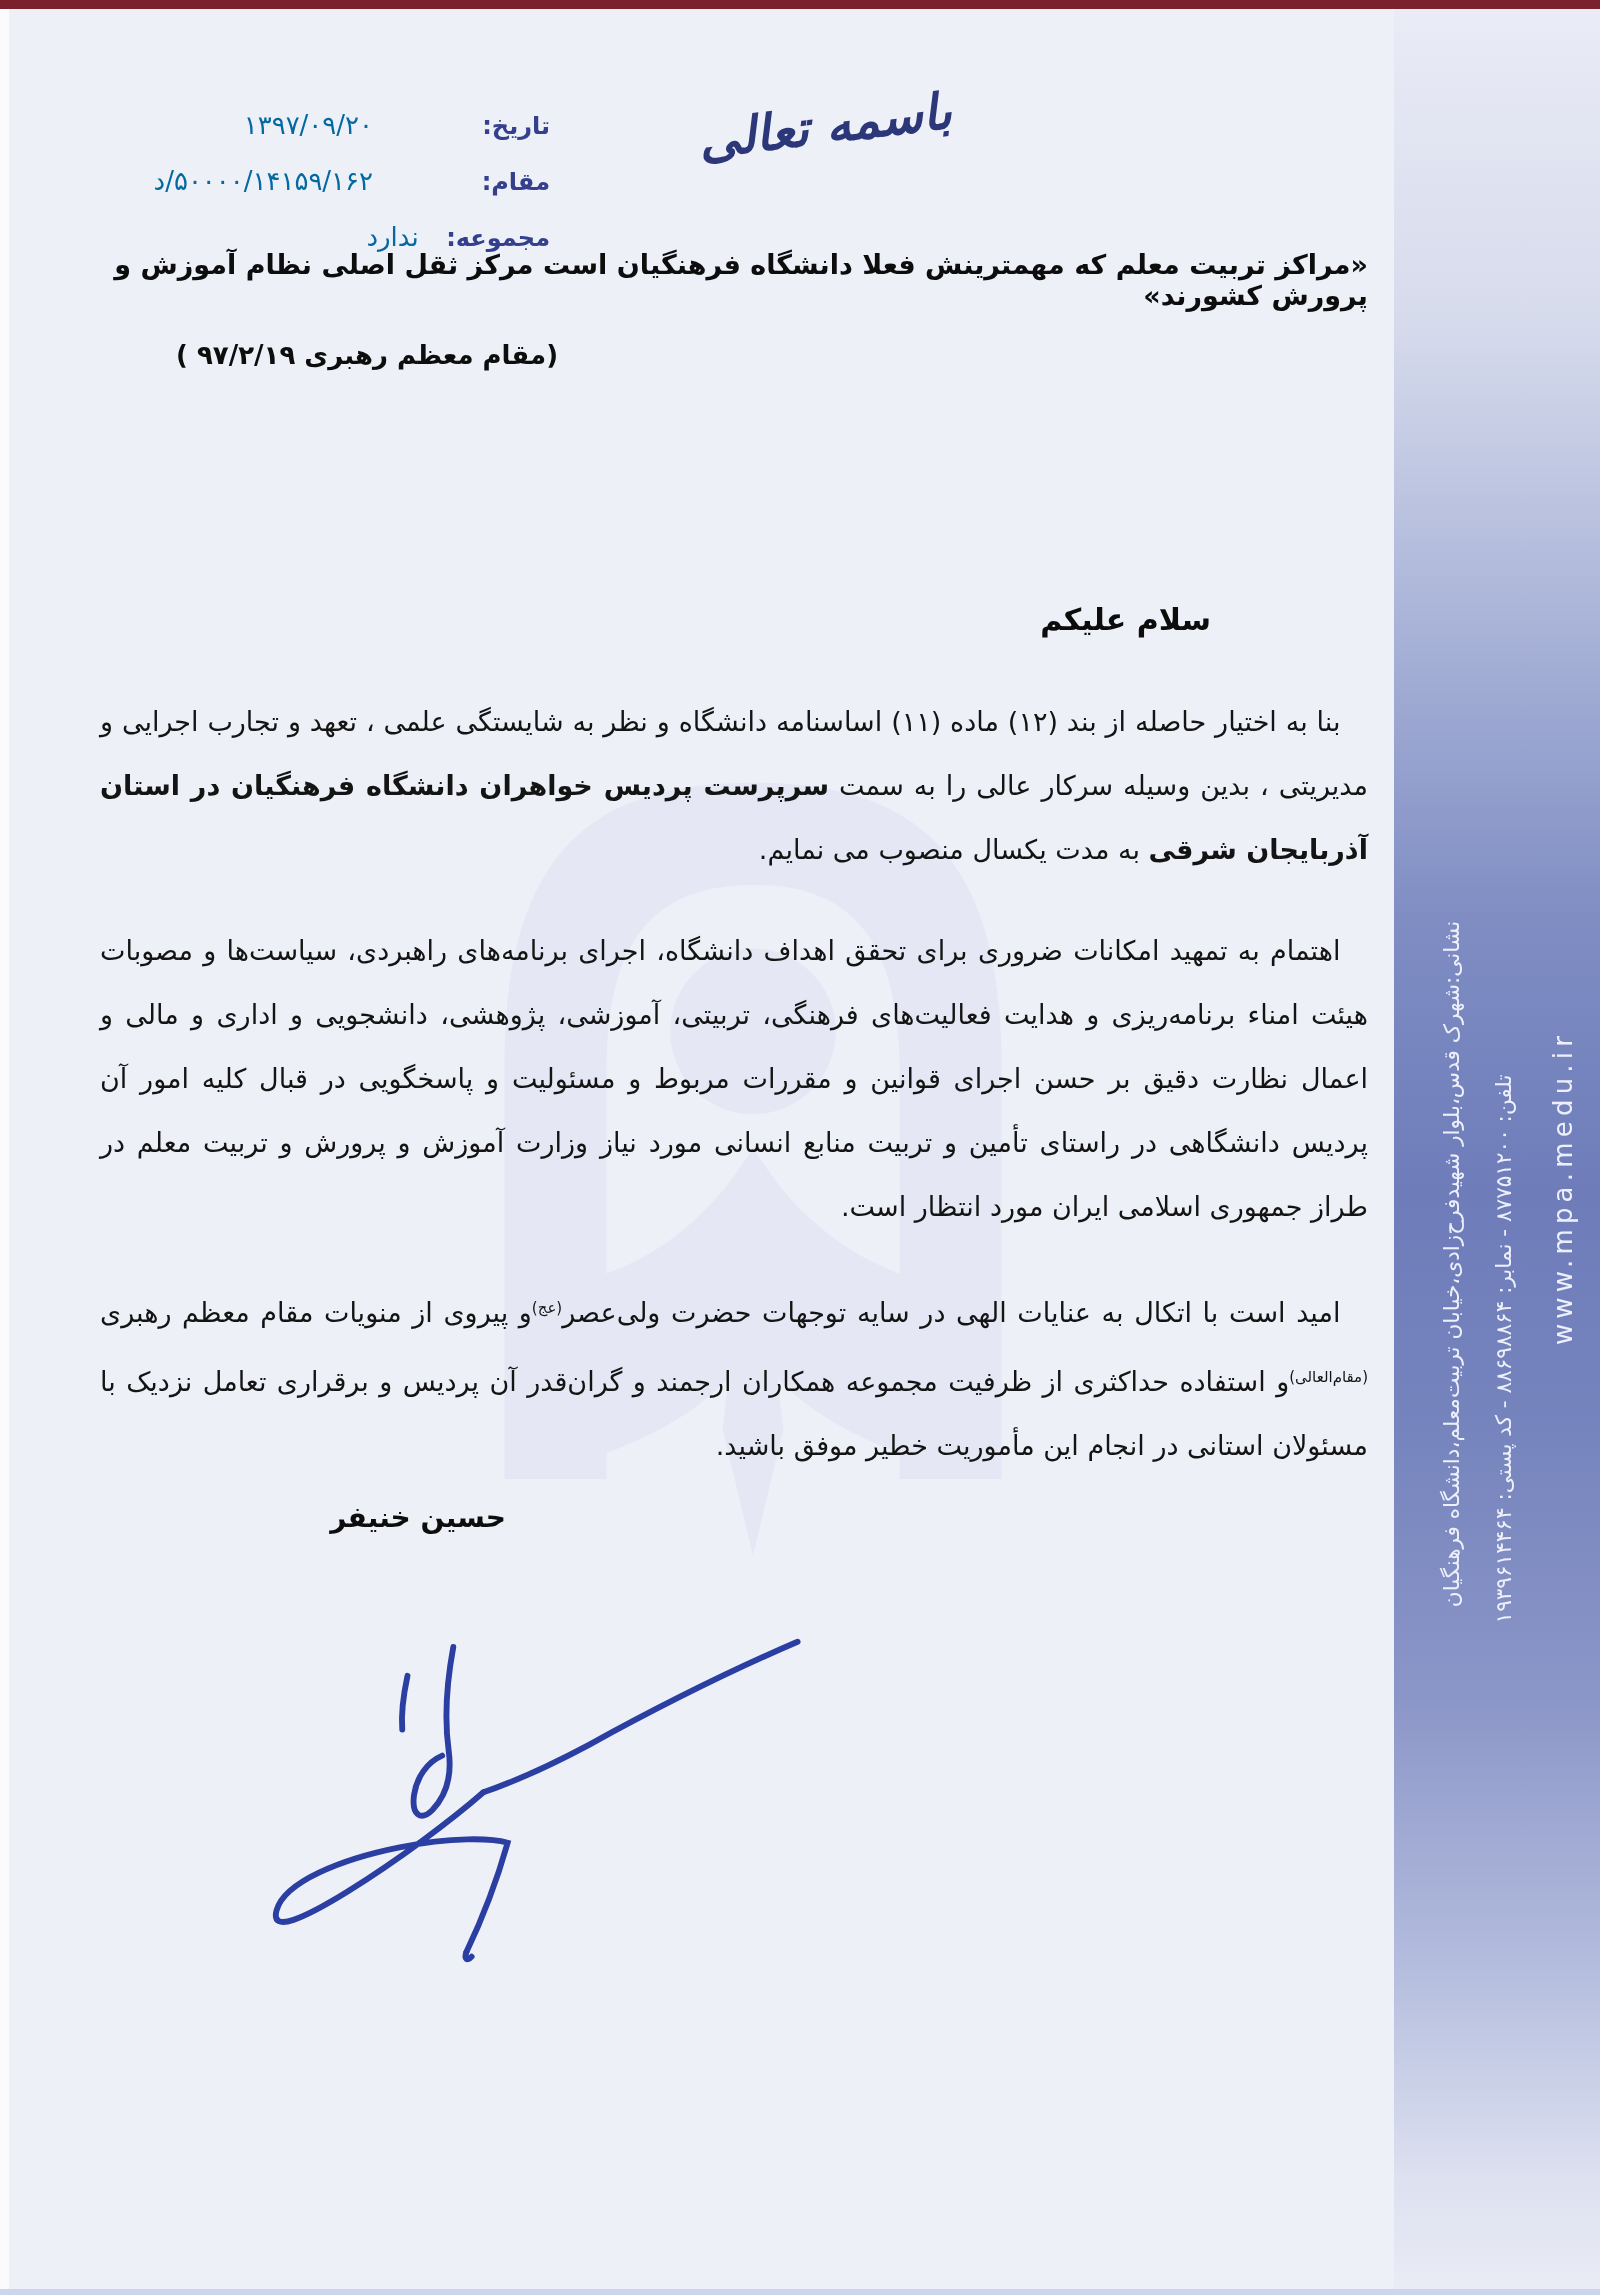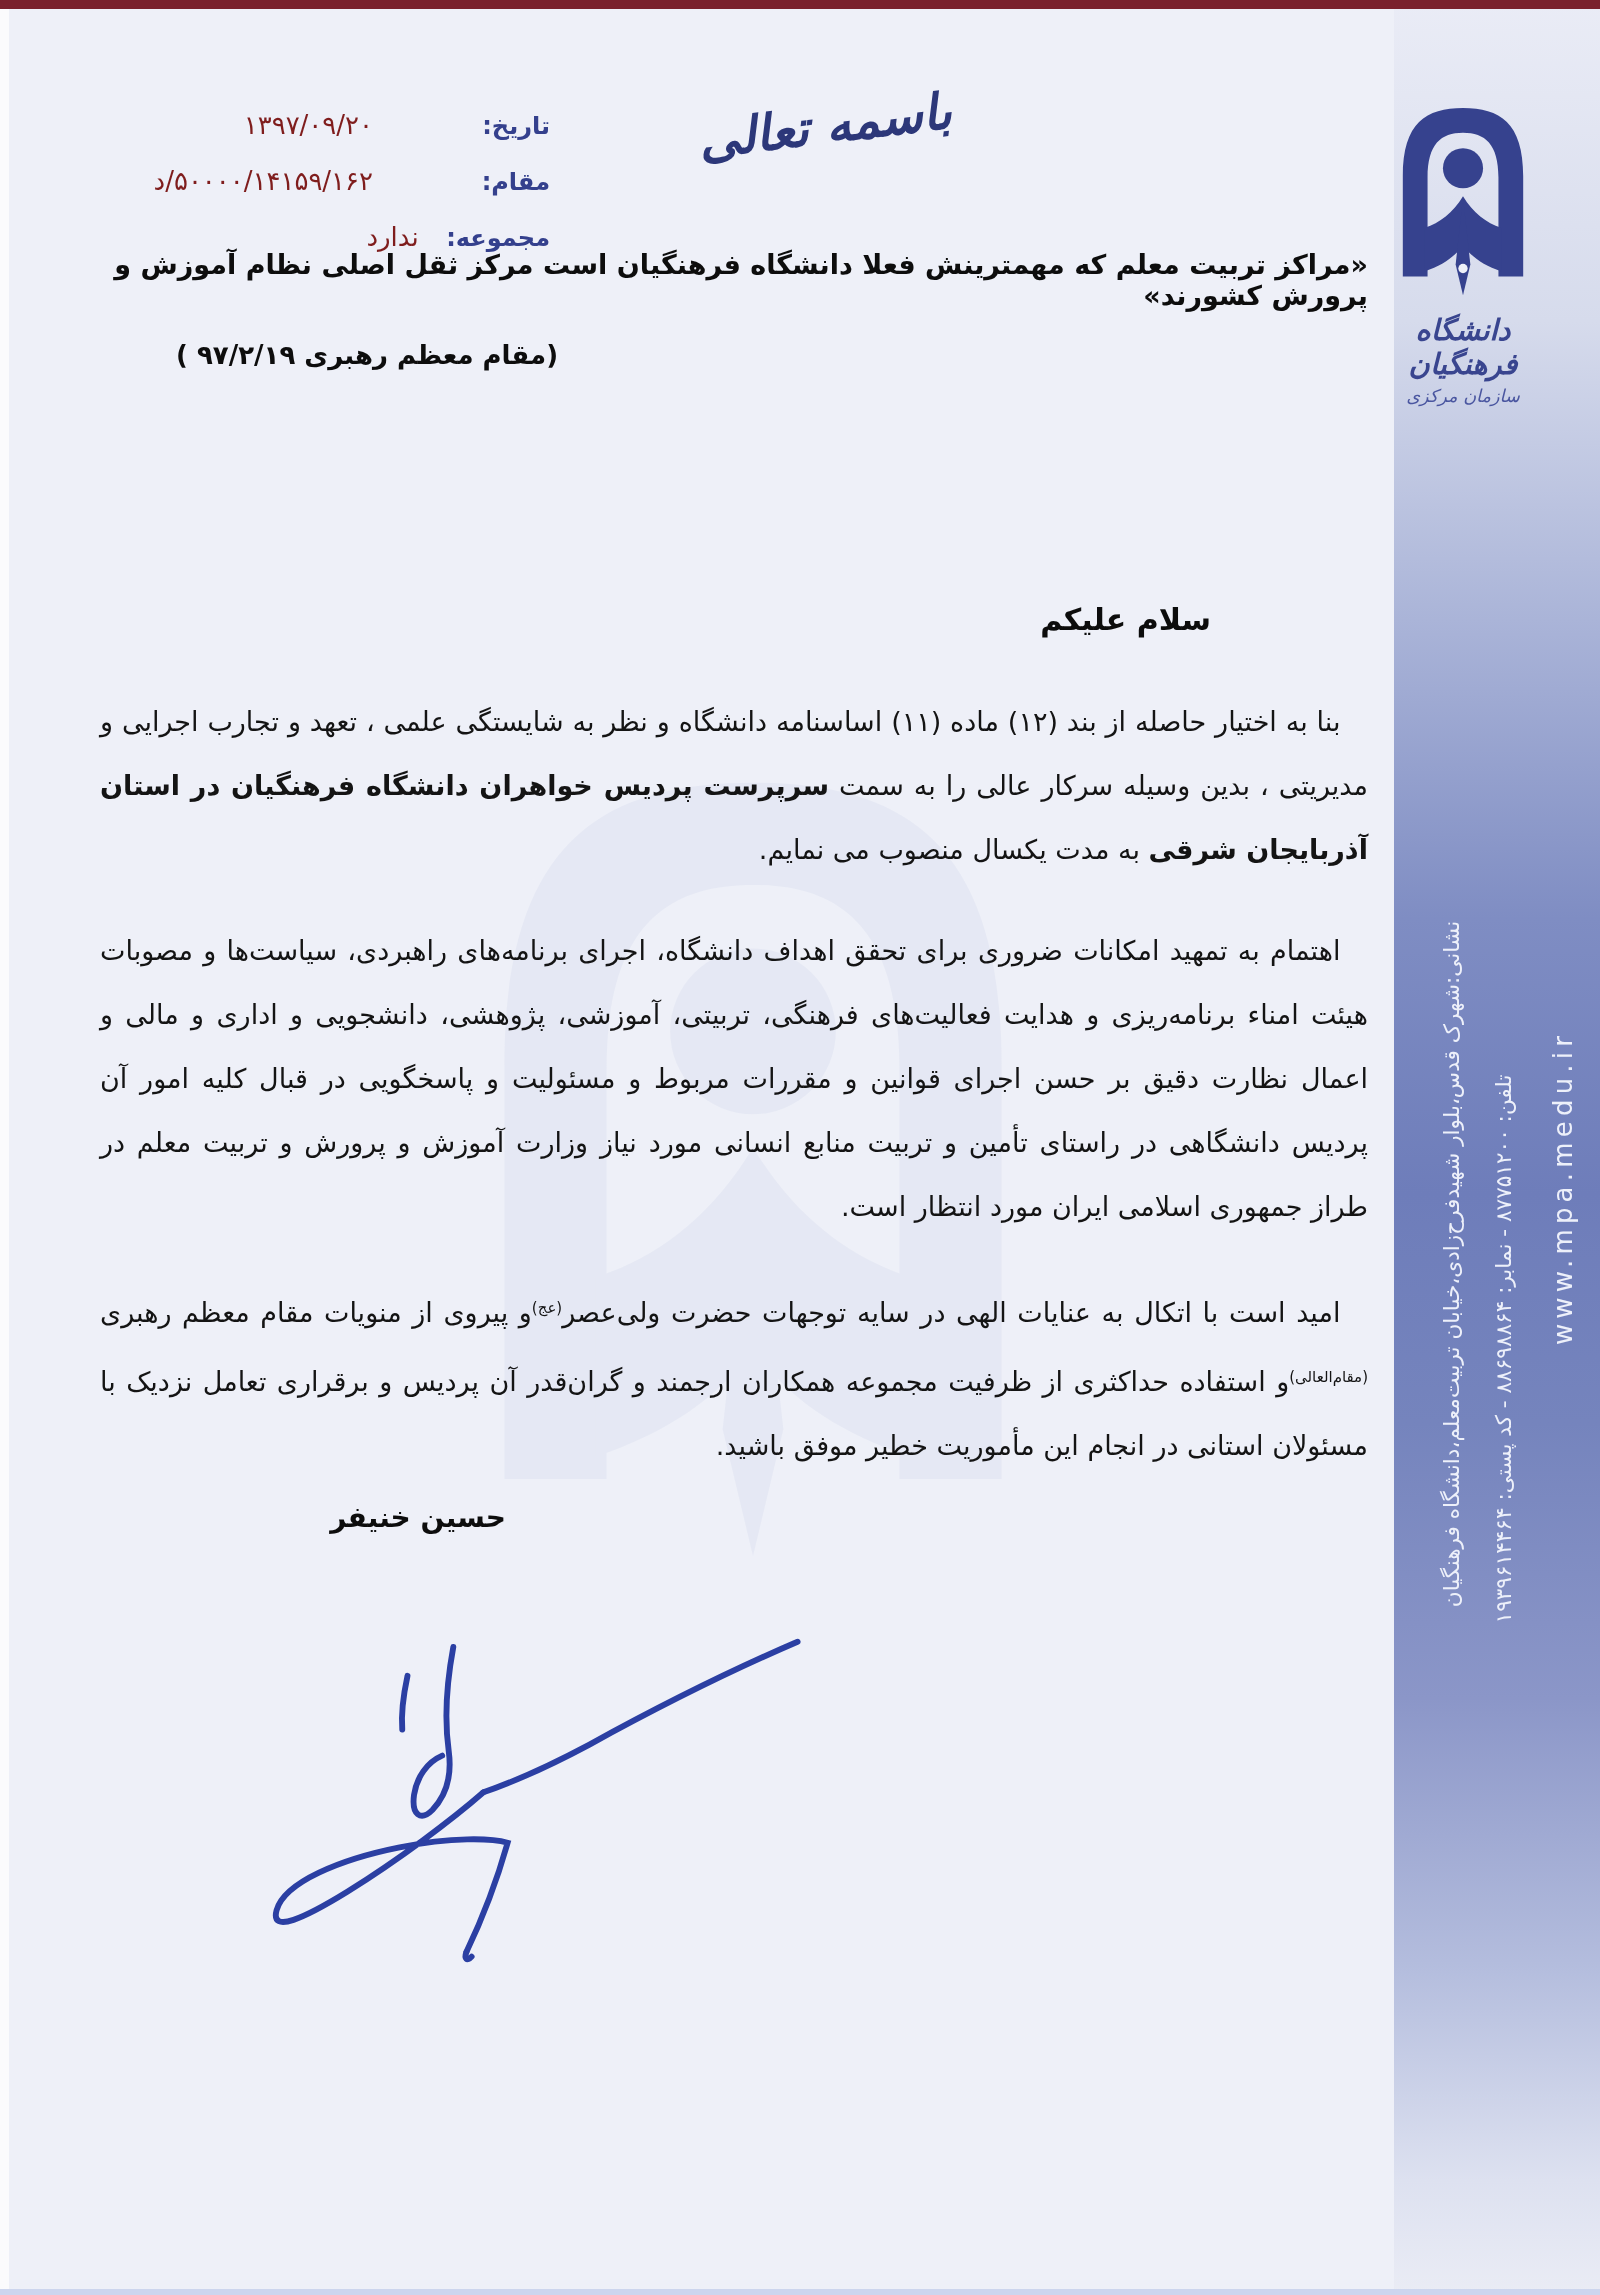--- a/index.html
+++ b/index.html
@@ -31,21 +31,21 @@
   .logo-sub{font-size:17.7px; font-style:italic; color:#4a56a0; margin-top:5.2px;}
 
   .basmala{
     position:absolute; left:668px; top:97px; width:314px; text-align:center; z-index:4;
     font-size:50px; font-weight:bold; font-style:italic; color:#2c3779; transform:rotate(-7deg);
   }
 
   .meta{position:absolute; left:52px; top:110px; width:498px; z-index:4;}
   .meta-row{display:flex; align-items:baseline; margin-bottom:26px;}
   .meta-label{color:#34408d; font-weight:bold; font-size:24px; min-width:80px;}
-  .meta-value{color:#7f1d1d; font-size:26px; margin-right:97px;}
+  .meta-value{color:#0369a1; font-size:26px; margin-right:97px;}
   .meta-value.tight{margin-right:27.5px;}
 
   .quote{position:absolute; left:111px; right:232px; top:249px; z-index:4;
          font-weight:bold; font-size:27px; color:#0d0d0d;}
   .quote-text{text-align:right;}
   .quote-attrib{margin-top:29px; text-align:left; padding-left:65px; font-size:26px;}
 
   .recipient{position:absolute; right:386px; top:477px; z-index:4; font-size:31px; font-weight:bold; color:#0c0c0c;}
   .salutation{position:absolute; right:389px; top:602px; z-index:4; font-size:30px; font-weight:bold; color:#0c0c0c;margin-left:24px;}
 
@@ -75,33 +75,20 @@
 
   <svg class="watermark" width="694" height="884" viewBox="0 0 230 320">
     <g fill="#dfe3f1">
       <path d="M25 270 V120 C25 40 60 18 115 18 C170 18 205 40 205 120 V270 H168 V122 C168 72 148 55 115 55 C82 55 62 72 62 122 V270 Z"></path>
       <circle cx="115" cy="108" r="30"></circle>
       <path d="M115 150 C100 175 80 190 58 197 V262 C85 253 103 240 115 223 C127 240 145 253 172 262 V197 C150 190 130 175 115 150 Z"></path>
       <path d="M115 152 L104 252 L115 298 L126 252 Z"></path>
     </g>
   </svg>
 
-  <div class="logo">
-    <svg class="logo-emblem" width="154" height="214" viewBox="0 0 230 320">
-      <g fill="#36428e">
-        <path d="M25 270 V120 C25 40 60 18 115 18 C170 18 205 40 205 120 V270 H168 V122 C168 72 148 55 115 55 C82 55 62 72 62 122 V270 Z"></path>
-        <circle cx="115" cy="108" r="30"></circle>
-        <path d="M115 150 C100 175 80 190 58 197 V262 C85 253 103 240 115 223 C127 240 145 253 172 262 V197 C150 190 130 175 115 150 Z"></path>
-        <path d="M115 152 L104 252 L115 298 L126 252 Z"></path>
-      </g>
-      <circle cx="115" cy="258" r="7" fill="#eef0f8"></circle>
-    </svg>
-    <div class="logo-name">دانشگاه فرهنگیان</div>
-    <div class="logo-sub">سازمان مرکزی</div>
-  </div>
 
   <div class="basmala">باسمه تعالی</div>
 
   <div class="meta">
     <div class="meta-row">
       <span class="meta-label">تاریخ:</span>
       <span class="meta-value">۱۳۹۷/۰۹/۲۰</span>
     </div>
     <div class="meta-row">
       <span class="meta-label">مقام:</span>

